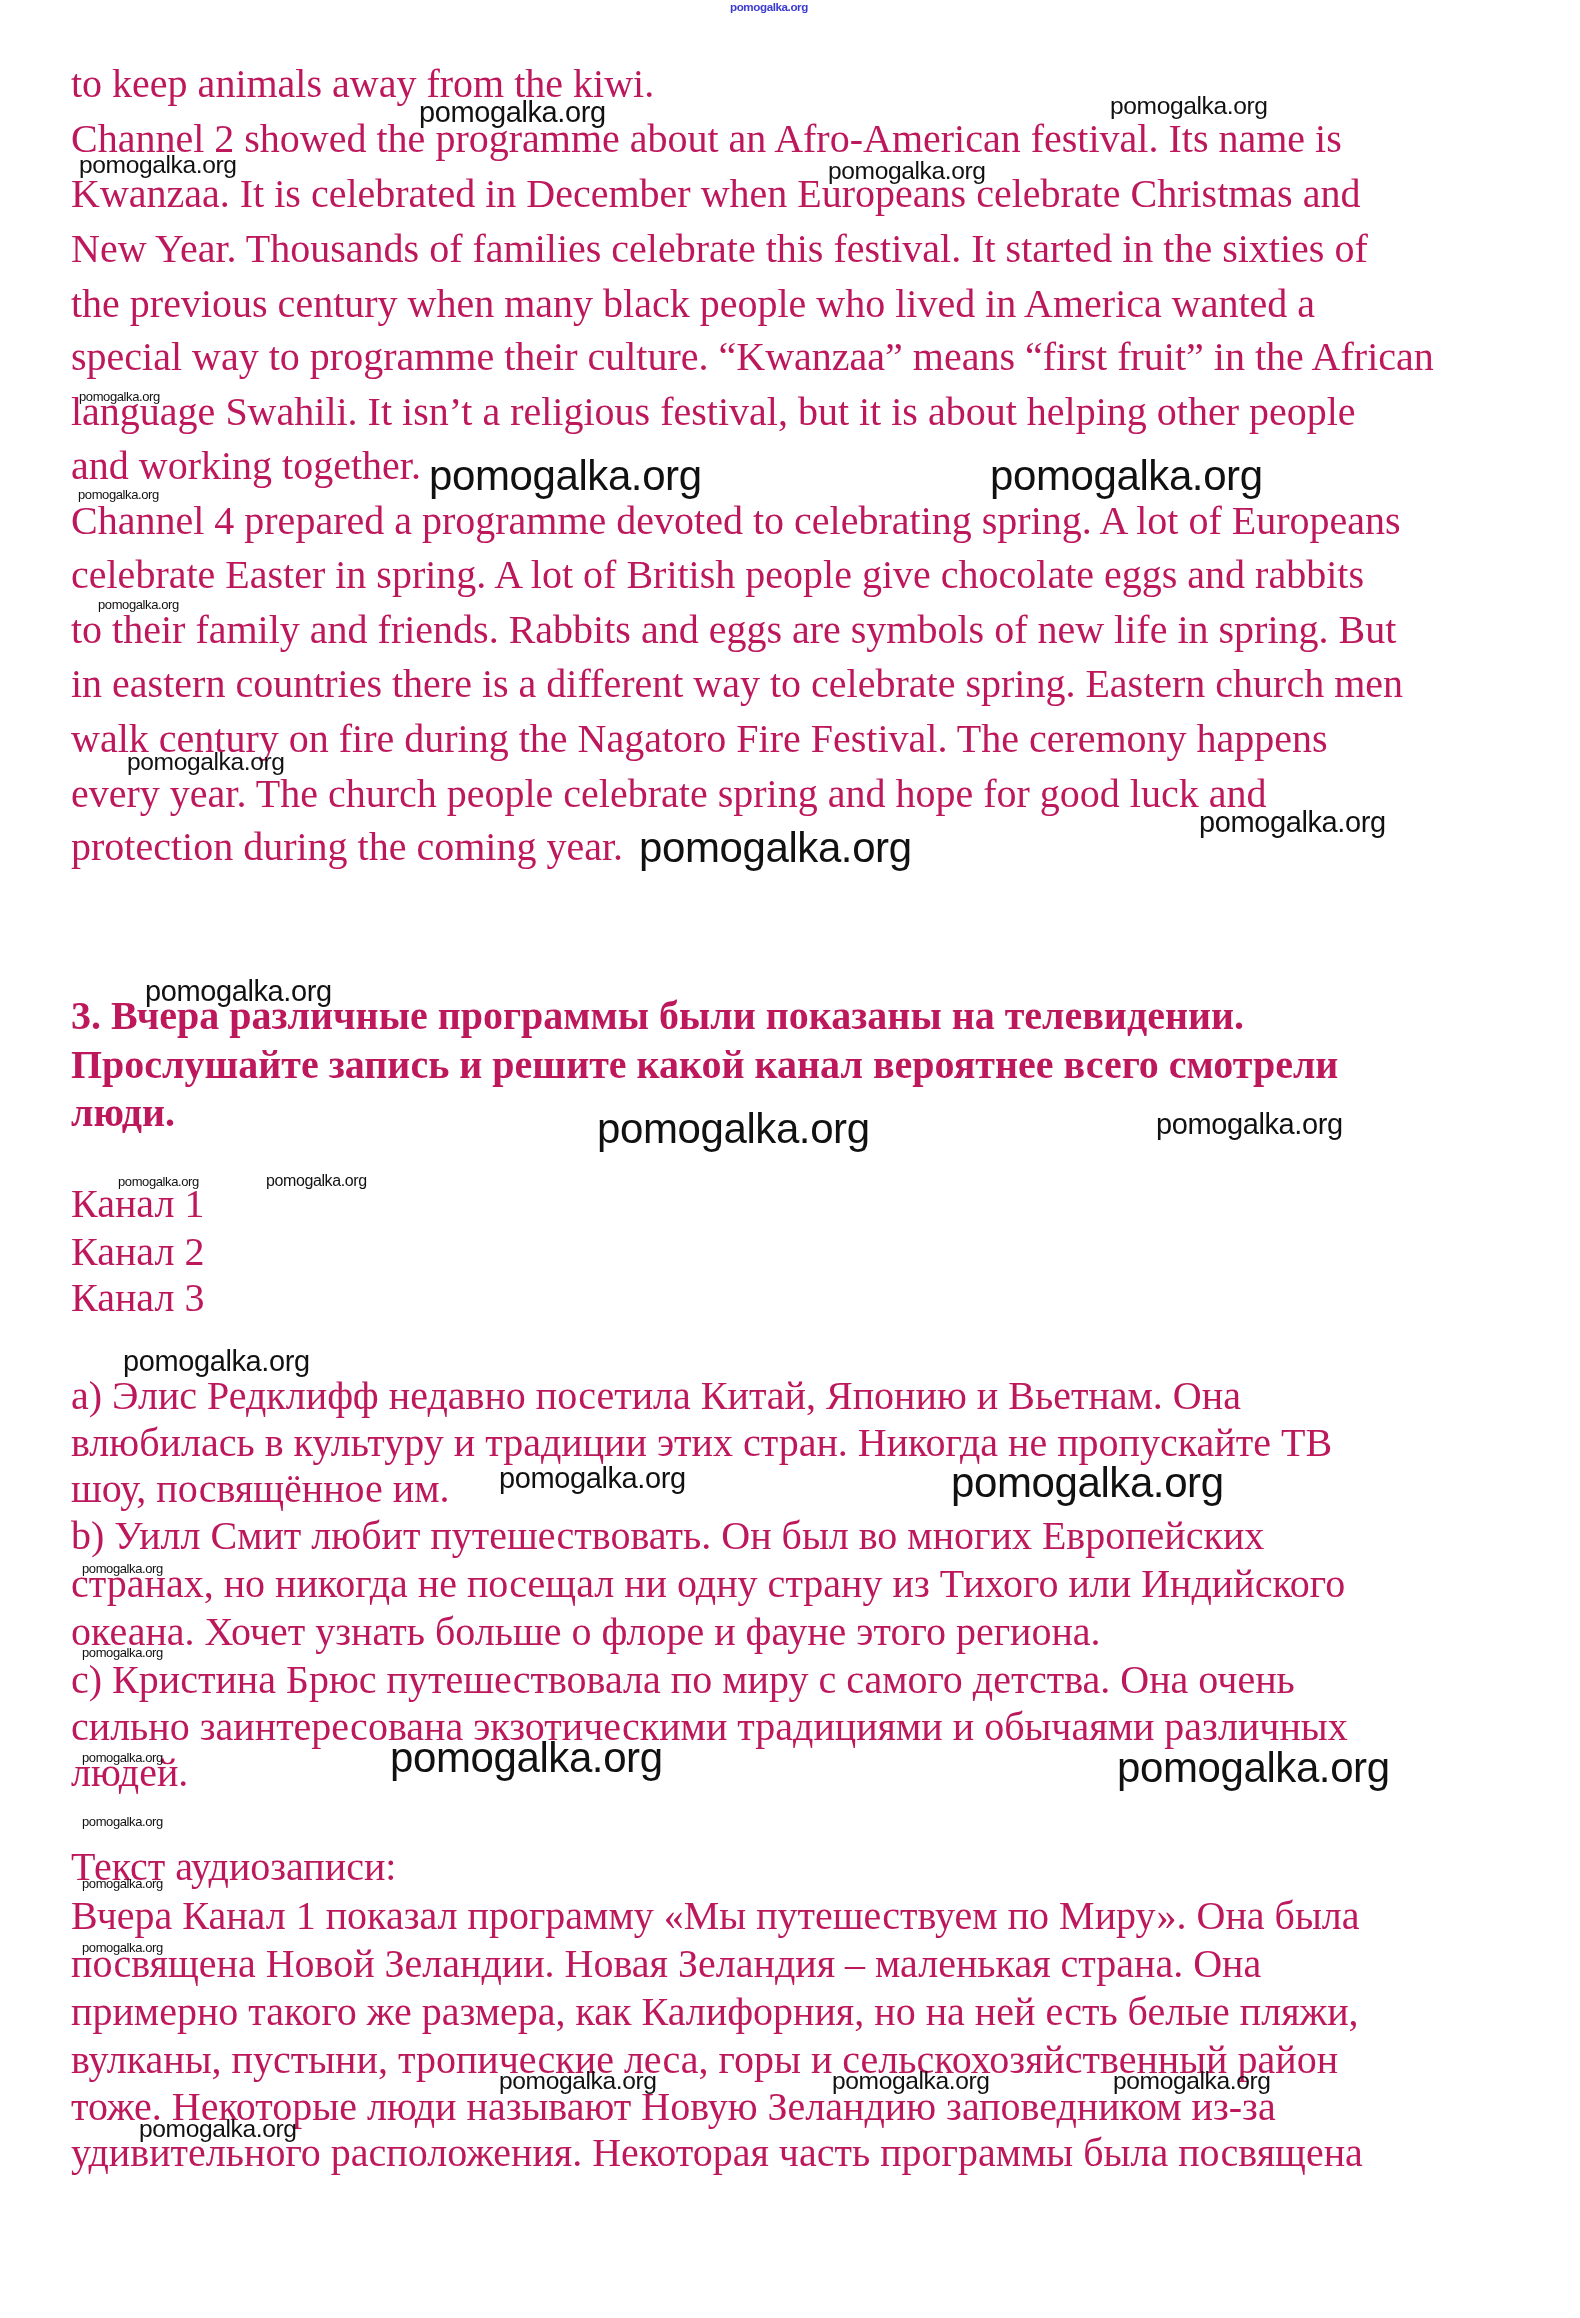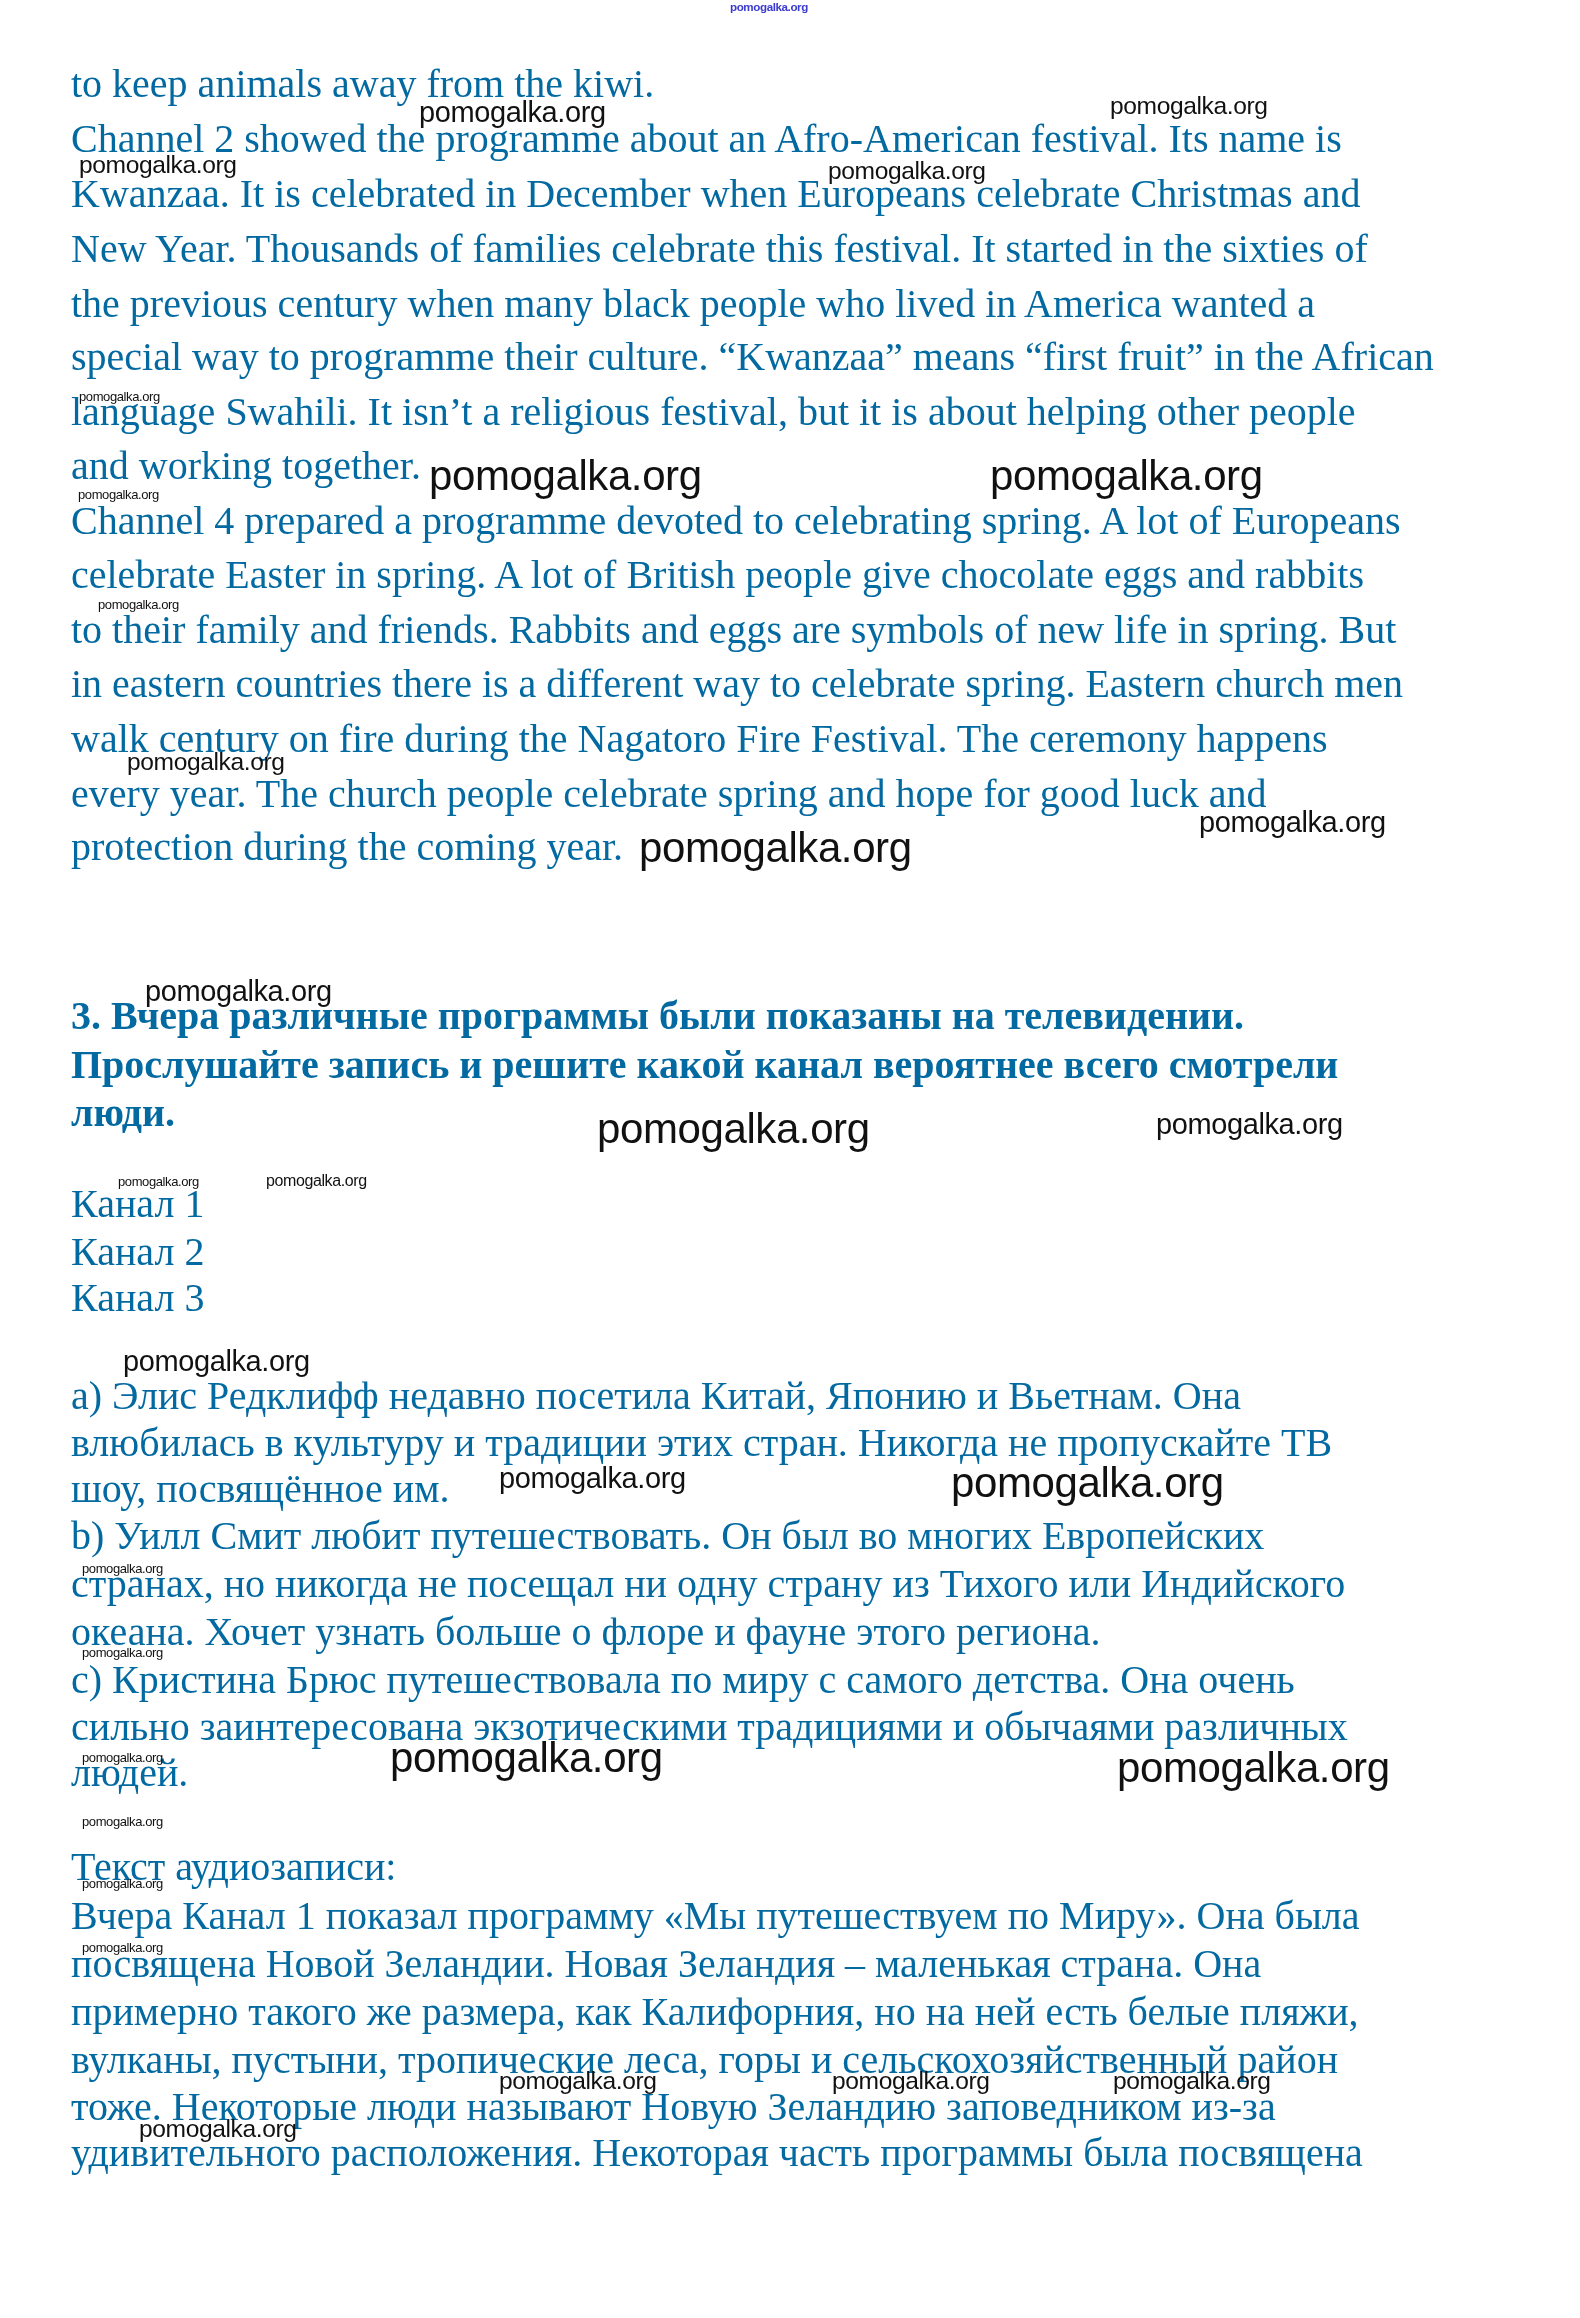--- a/index.html
+++ b/index.html
@@ -1,21 +1,21 @@
 <!DOCTYPE html>
 <html style="font-size:11.6px"><head>
 <meta charset="utf-8">
 <style>
   html, body { margin: 0; padding: 0; background: #ffffff; }
   body { width: 1580px; height: 2319px; position: relative; overflow: hidden; }
   .page { position: absolute; left: 0; top: 0; width: 1354px; height: 2319px; background: #fff; }
   .ln {
     position: absolute; left: 71px; white-space: nowrap;
     font-family: "Liberation Serif", "DejaVu Serif", serif;
-    font-size: 40px; line-height: 43px; color: #0369a1;
+    font-size: 40px; line-height: 43px; color: #be185d;
   }
   .ln.b { font-weight: bold; }
   .wm {
     position: absolute; white-space: nowrap; color: #111;
     font-family: "Liberation Sans", "DejaVu Sans", sans-serif;
     line-height: 1; letter-spacing: -0.4px;
   }
   .wm.xl { font-size: 42px; }
   .wm.l  { font-size: 29px; }
   .wm.m  { font-size: 24.6px; }

